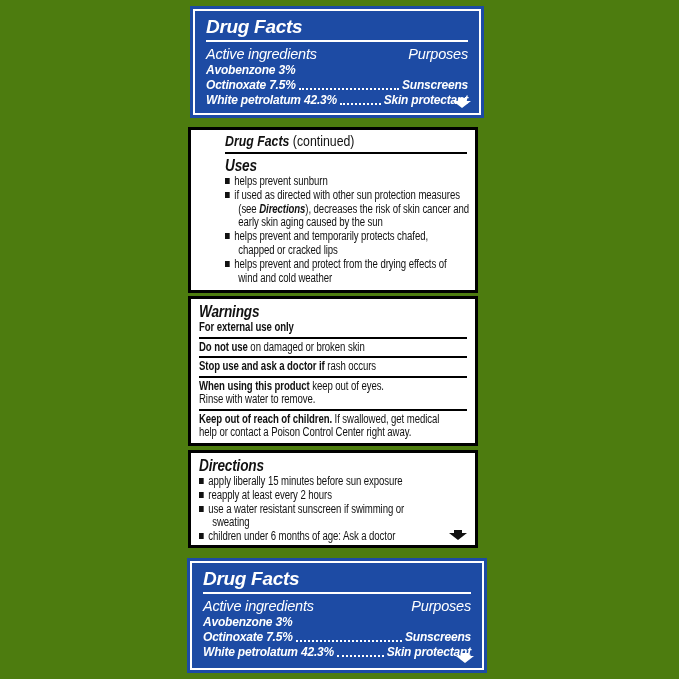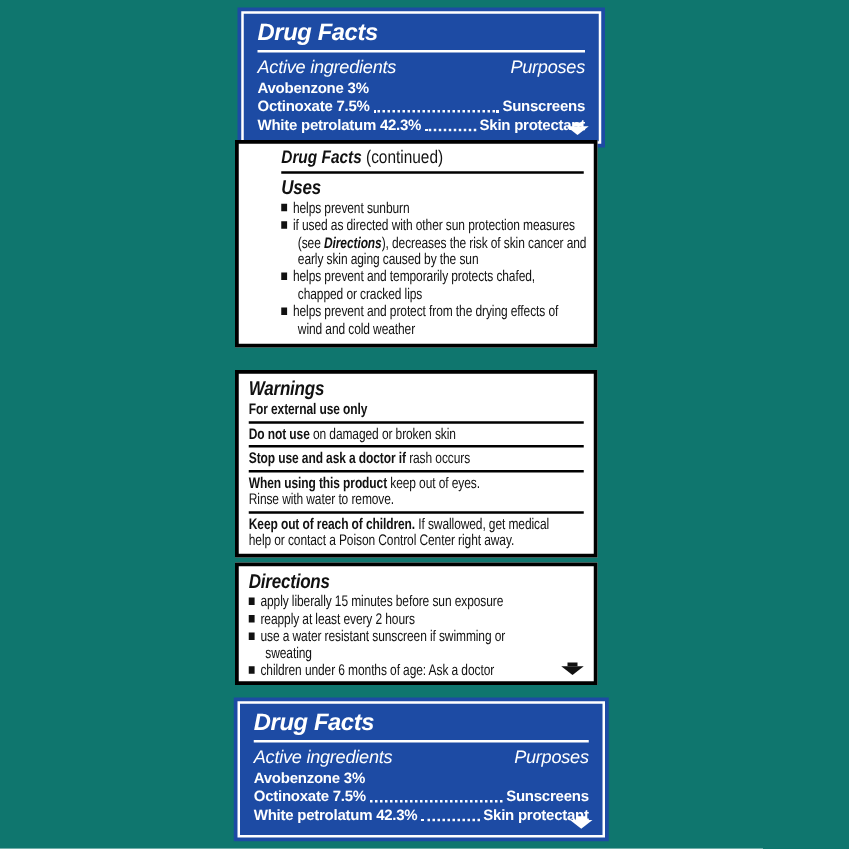--- a/index.html
+++ b/index.html
@@ -1,18 +1,18 @@
 <!DOCTYPE html>
 <html><head>
 <meta charset="utf-8">
 <style>
   * { margin:0; padding:0; box-sizing:border-box; }
   html,body { background:#ffffff; }
   .canvas {
-    position:relative; width:679px; height:679px; background:#0f766e;
+    position:relative; width:679px; height:679px; background:#4d7c0f;
     font-family:"Liberation Sans", sans-serif; color:#111;
     overflow:hidden;
   }
 
   
   .blue-panel { position:absolute; background:#1d4ba4; padding:3px; }
   .blue-panel.top    { left:190px; top:6px;   width:294px; height:112px; }
   .blue-panel.bottom { left:187px; top:558px; width:300px; height:115px; }
   .blue-inner {
     position:relative; width:100%; height:100%;
@@ -24,21 +24,21 @@
     letter-spacing:-0.3px; line-height:22px;
   }
   .bp-rule { border-top:2px solid #ffffff; margin:2px 0 3px 0; }
   .bp-cols {
     display:flex; justify-content:space-between;
     font-size:14.5px; font-weight:400; font-style:italic; line-height:18px;
     letter-spacing:-0.2px;
   }
   .bp-row {
     display:flex; align-items:flex-end;
-    font-size:12px; font-weight:700; line-height:15px; letter-spacing:-0.2px;
+    font-size:12px; font-weight:700; line-height:15px; letter-spacing:-0.2px;font-style:italic;
   }
   .bp-leader { flex:1; border-bottom:2px dotted #ffffff; margin:0 3px 3px 3px; }
   .bp-name, .bp-purpose { white-space:nowrap; }
 
   
   .arrow { position:absolute; right:8px; bottom:5px; width:18px; }
   .arrow .stem { width:8px; height:3px; margin:0 auto; background:#ffffff; }
   .arrow .head {
     width:0; height:0; margin:0 auto;
     border-left:9px solid transparent; border-right:9px solid transparent;
@@ -46,21 +46,21 @@
   }
   .arrow.dark .stem { background:#111; }
   .arrow.dark .head { border-top-color:#111; }
 
   
   .black-box {
     position:absolute; left:188px; width:290px;
     background:#ffffff; border:3px solid #000000;
     padding:3px 8px 2px 8px;
   }
-  .box-uses       { top:112px; height:166px;padding-left:34px; }
+  .box-uses       { top:127px; height:166px;padding-left:34px; }
   .box-warnings   { top:296px; height:150px; }
   .box-directions { top:450px; height:98px; }
 
   
   .cond {
     display:block; white-space:nowrap;
     transform:scaleX(0.78); transform-origin:0 50%;
     letter-spacing:-0.1px;
   }
   .cond85 { display:block; white-space:nowrap; transform:scaleX(0.85); transform-origin:0 50%; }

